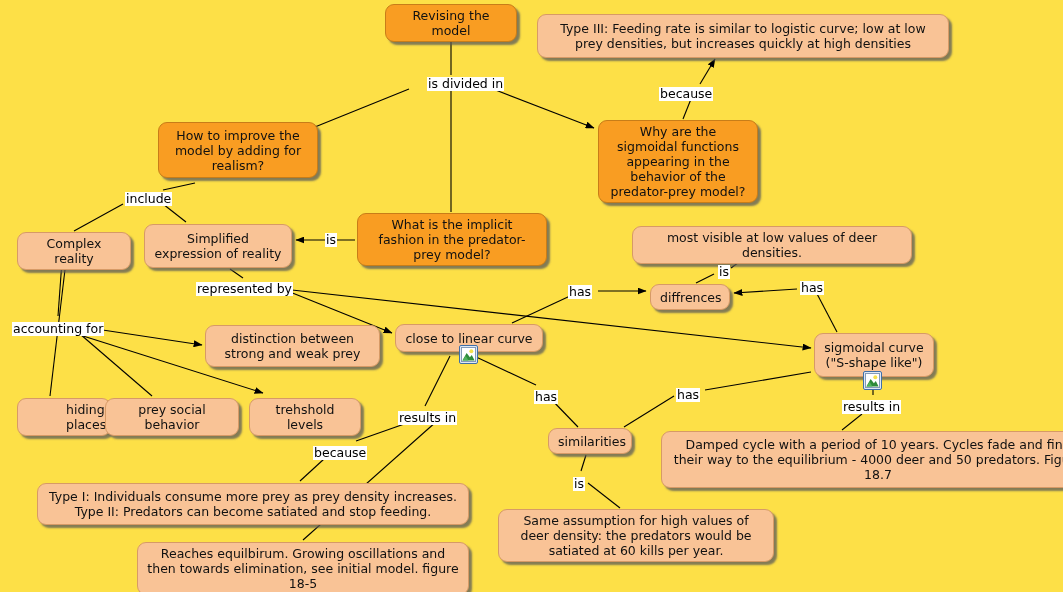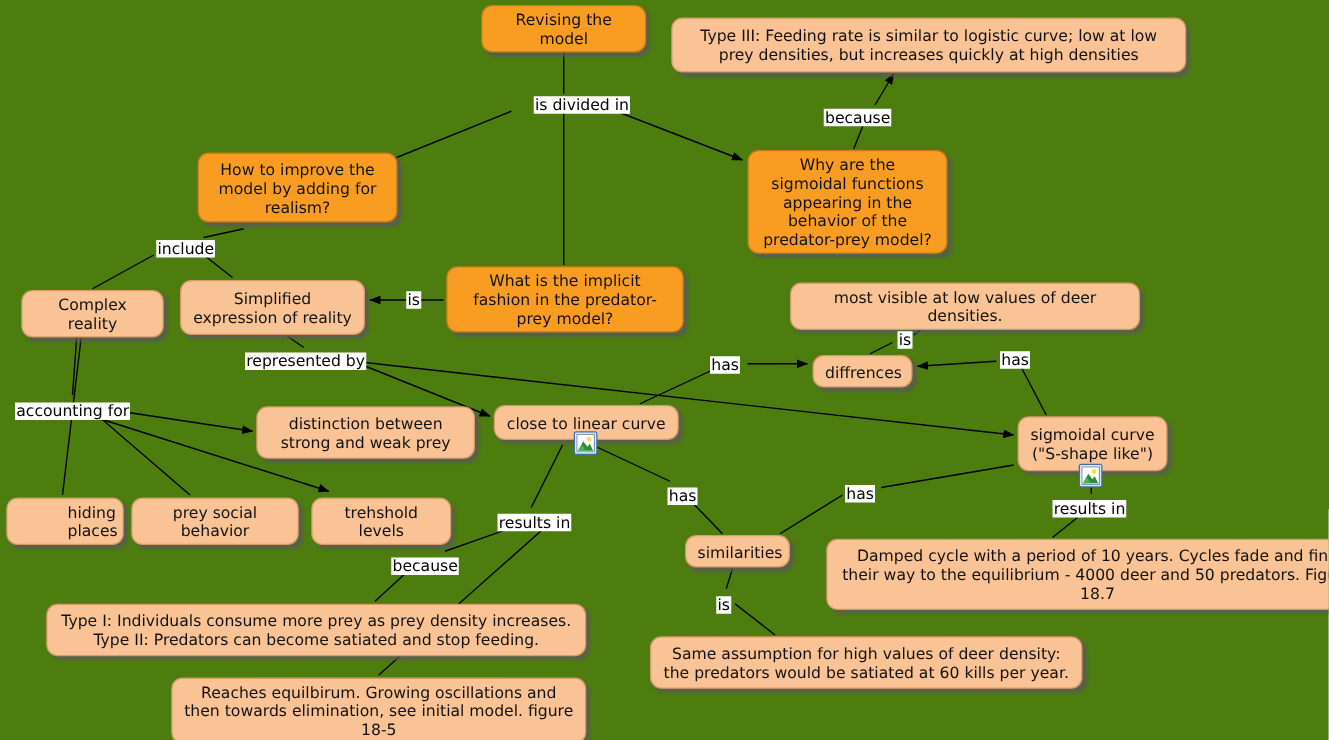--- a/index.html
+++ b/index.html
@@ -64,21 +64,21 @@
     border-radius:2px;
     background:#dfe9f4;
     box-sizing:border-box;
     padding:1px;
   }
   .imgicon svg{display:block;width:100%;height:100%;}
 </style>
 </head>
 <body>
 
-<div id="map" style="width: 1063px; height: 592px; background: #4d7c0f;">
+<div id="map" style="width: 1063px; height: 592px; background: #fde047;">
   <svg id="edges" viewBox="0 0 1063 592" xmlns="http://www.w3.org/2000/svg">
     <defs>
       <marker id="arrowhead" markerWidth="9" markerHeight="7" refX="8.4" refY="3.5" orient="auto" markerUnits="userSpaceOnUse">
         <polygon points="0 0, 9 3.5, 0 7" fill="#000000"></polygon>
       </marker>
     </defs>
     <g id="edge-paths">
         <path d="M451,29 L451,75" fill="none" stroke="#000000" stroke-width="1.1"></path>
         <path d="M409,89 L300,133" fill="none" stroke="#000000" stroke-width="1.1" marker-end="url(#arrowhead)"></path>
         <path d="M493,89 L594,128" fill="none" stroke="#000000" stroke-width="1.1" marker-end="url(#arrowhead)"></path>
@@ -147,39 +147,39 @@
       </div>
       <div class="node detail" style="left: 205px; top: 325px; width: 175px; min-height: 42px;">
         <span>distinction between strong and weak prey</span>
       </div>
       <div class="node detail" style="left: 395px; top: 324px; width: 148px; min-height: 28px;">
         <span>close to linear curve</span>
       </div>
       <div class="node detail" style="left: 814px; top: 333px; width: 120px; min-height: 44px;">
         <span>sigmoidal curve ("S-shape like")</span>
       </div>
-      <div class="node detail" style="left: 5px; top: 398px; width: 94px; min-height: 26px; padding-left: 48px;">
+      <div class="node detail" style="left: 17px; top: 398px; width: 94px; min-height: 26px; padding-left: 48px;">
         <span>hiding places</span>
       </div>
       <div class="node detail" style="left: 105px; top: 398px; width: 134px; min-height: 26px;">
         <span>prey social behavior</span>
       </div>
       <div class="node detail" style="left: 249px; top: 398px; width: 112px; min-height: 26px;">
         <span>trehshold levels</span>
       </div>
       <div class="node detail" style="left: 548px; top: 428px; width: 84px; min-height: 26px;">
         <span>similarities</span>
       </div>
       <div class="node detail" style="left: 661px; top: 431px; width: 434px; min-height: 57px;">
         <span>Damped cycle with a period of 10 years. Cycles fade and find their way to the equilibrium - 4000 deer and 50 predators. Figure 18.7</span>
       </div>
       <div class="node detail" style="left: 37px; top: 483px; width: 432px; min-height: 42px;">
         <span>Type I: Individuals consume more prey as prey density increases. Type II: Predators can become satiated and stop feeding.</span>
       </div>
-      <div class="node detail" style="left: 498px; top: 509px; width: 346px; min-height: 42px; margin-left: 22px;">
+      <div class="node detail" style="left: 498px; top: 509px; width: 276px; min-height: 42px;">
         <span>Same assumption for high values of deer density: the predators would be satiated at 60 kills per year.</span>
       </div>
       <div class="node detail" style="left: 137px; top: 542px; width: 332px; min-height: 42px;">
         <span>Reaches equilbirum. Growing oscillations and then towards elimination, see initial model. figure 18-5</span>
       </div>
     </div>
   <div id="labels-layer">
       <div class="linklabel" style="left: 411px; top: 77px; margin-left: 16px;">is divided in</div>
       <div class="linklabel" style="left: 659px; top: 87px;">because</div>
       <div class="linklabel" style="left: 125px; top: 192px;">include</div>

